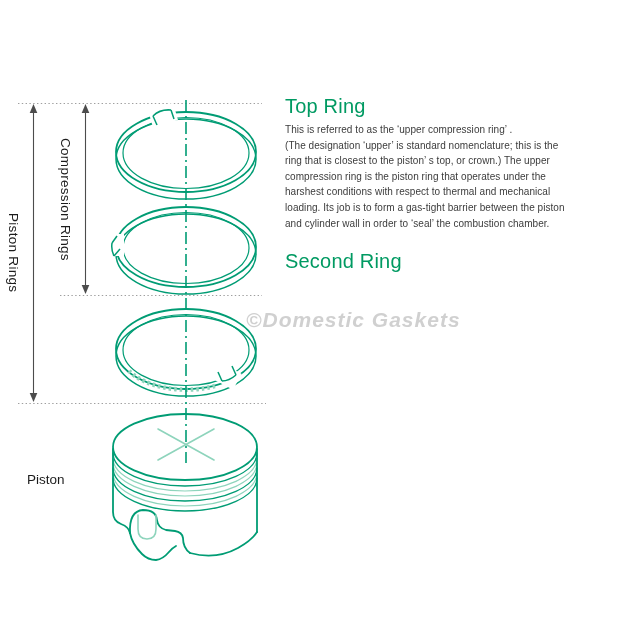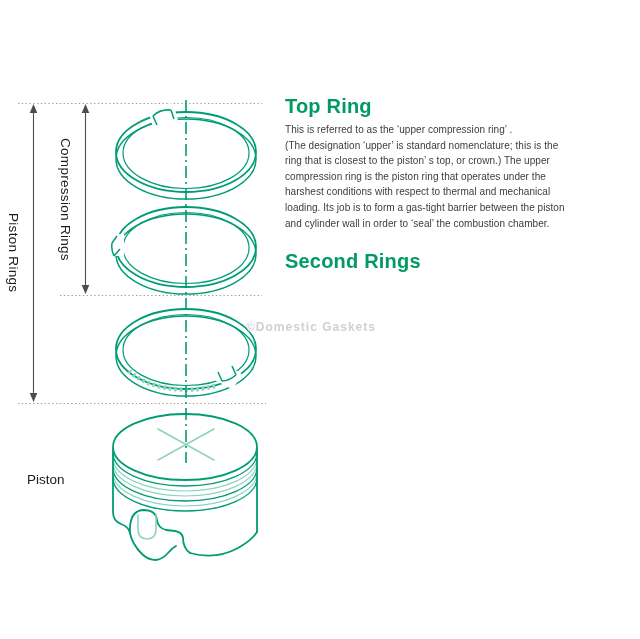--- a/index.html
+++ b/index.html
@@ -11,35 +11,34 @@
   .vlabel{
     position:absolute;display:flex;align-items:center;justify-content:center;
     writing-mode:vertical-rl;text-orientation:mixed;
     font-size:13.5px;color:#1c1c1c;letter-spacing:0.3px;white-space:nowrap;
   }
   #label-piston-rings{left:4px;top:103px;height:300px;width:18px;}
   #label-compression-rings{left:56px;top:103px;height:192px;width:18px;}
   #label-piston{position:absolute;left:27px;top:472px;font-size:13.5px;color:#1c1c1c;}
   #text-col{position:absolute;left:285px;top:95px;width:352px;}
   #text-col h2{
-    margin:0 0 5px 0;font-size:20px;line-height:22px;font-weight:700;color:#009a62;
+    margin:0 0 5px 0;font-size:20px;line-height:22px;font-weight:400;color:#009a62;
     letter-spacing:0.2px;
   }
   #text-col p{
     margin:0;font-size:10px;line-height:15.6px;color:#3c3c3c;
     white-space:pre-line;letter-spacing:0.05px;
   }
   #text-col p.after-top{margin-bottom:19px;}
   #text-col p.after-second{margin-bottom:25px;}
   #watermark{
-    position:absolute;left:246px;top:308px;font-size:12px;font-weight:700;
+    position:absolute;left:246px;top:308px;font-size:21px;font-weight:700;font-style:italic;
     color:rgba(150,150,150,0.45);letter-spacing:1px;
     text-shadow:1px 1px 0 rgba(255,255,255,0.9);
     pointer-events:none;
-    margin-top:12px;
   }
 </style>
 </head>
 <body>
 
 <div id="canvas">
 
   <svg id="diagram-svg" viewBox="0 0 640 639">
 
     <g stroke="#9f9f9f" stroke-width="1.1" stroke-dasharray="1.4 2.4">
@@ -128,20 +127,20 @@
       <h2>Top Ring</h2>
       <p class="after-top">This is referred to as the ‘upper compression ring’ .
 (The designation ‘upper’ is standard nomenclature; this is the
 ring that is closest to the piston’ s top, or crown.) The upper
 compression ring is the piston ring that operates under the
 harshest  conditions with respect to thermal and mechanical
 loading. Its job is to form a gas-tight barrier between the piston
 and cylinder wall in order to ‘seal’ the combustion chamber.</p>
     </section>
     <section>
-      <h2>Second Rings</h2>
+      <h2>Second Ring</h2>
     </section>
     <section>
     </section>
   </div>
 
   <div id="watermark">©Domestic Gaskets</div>
 </div>
 
 </body></html>

